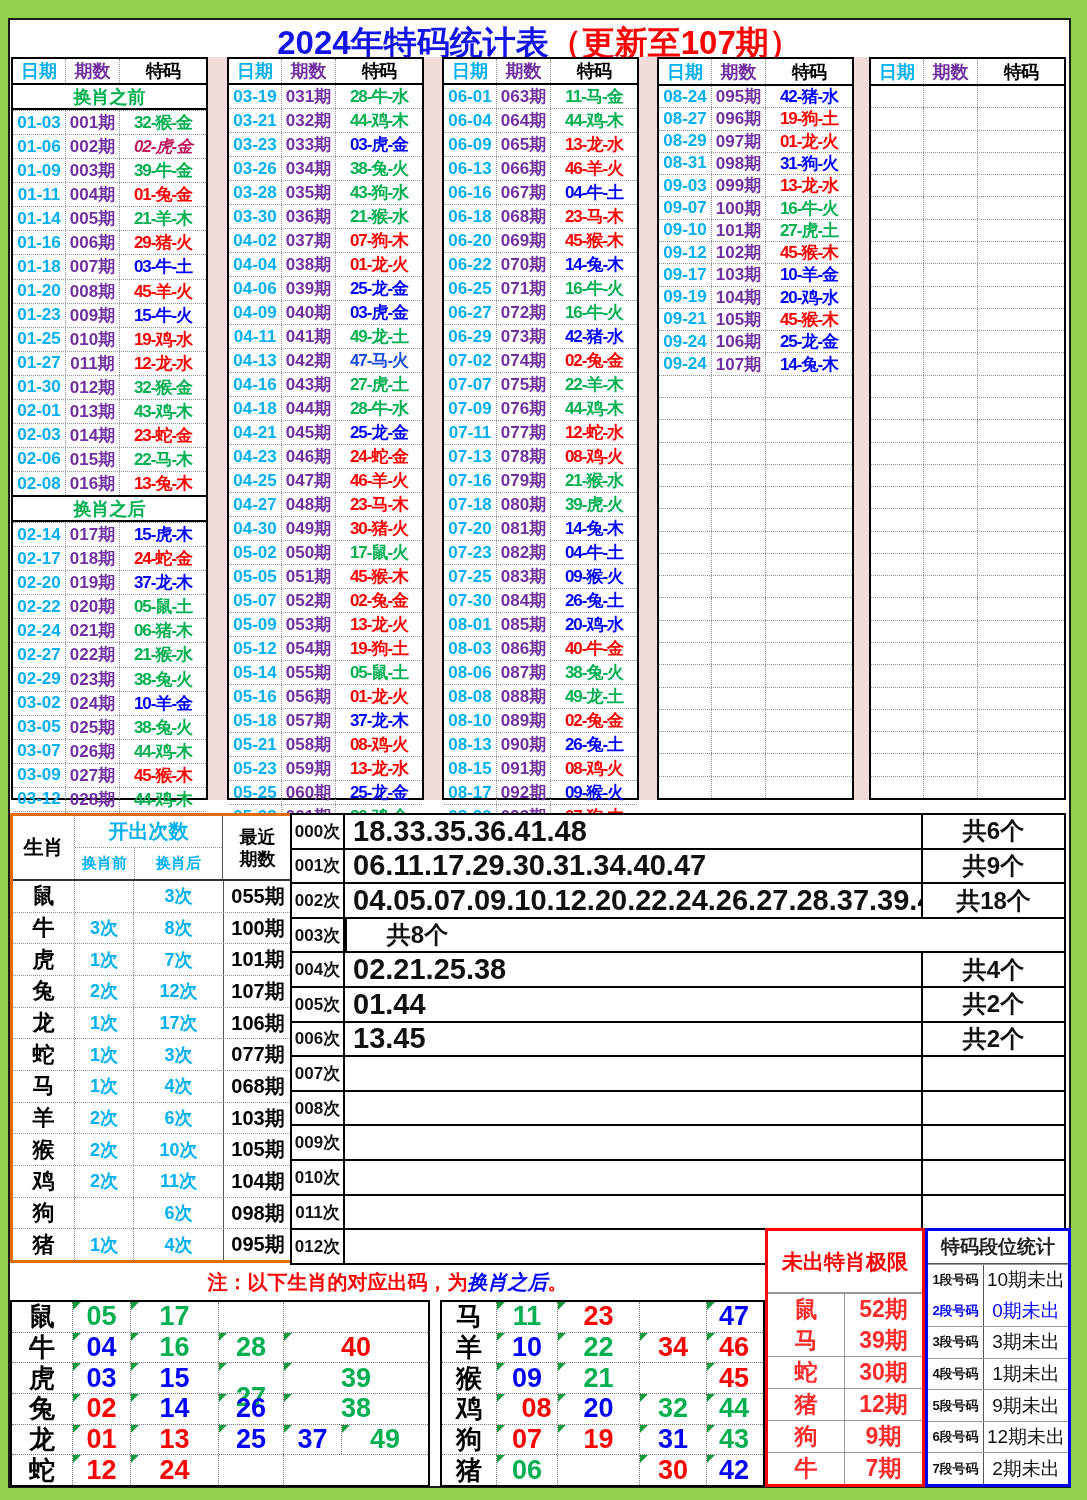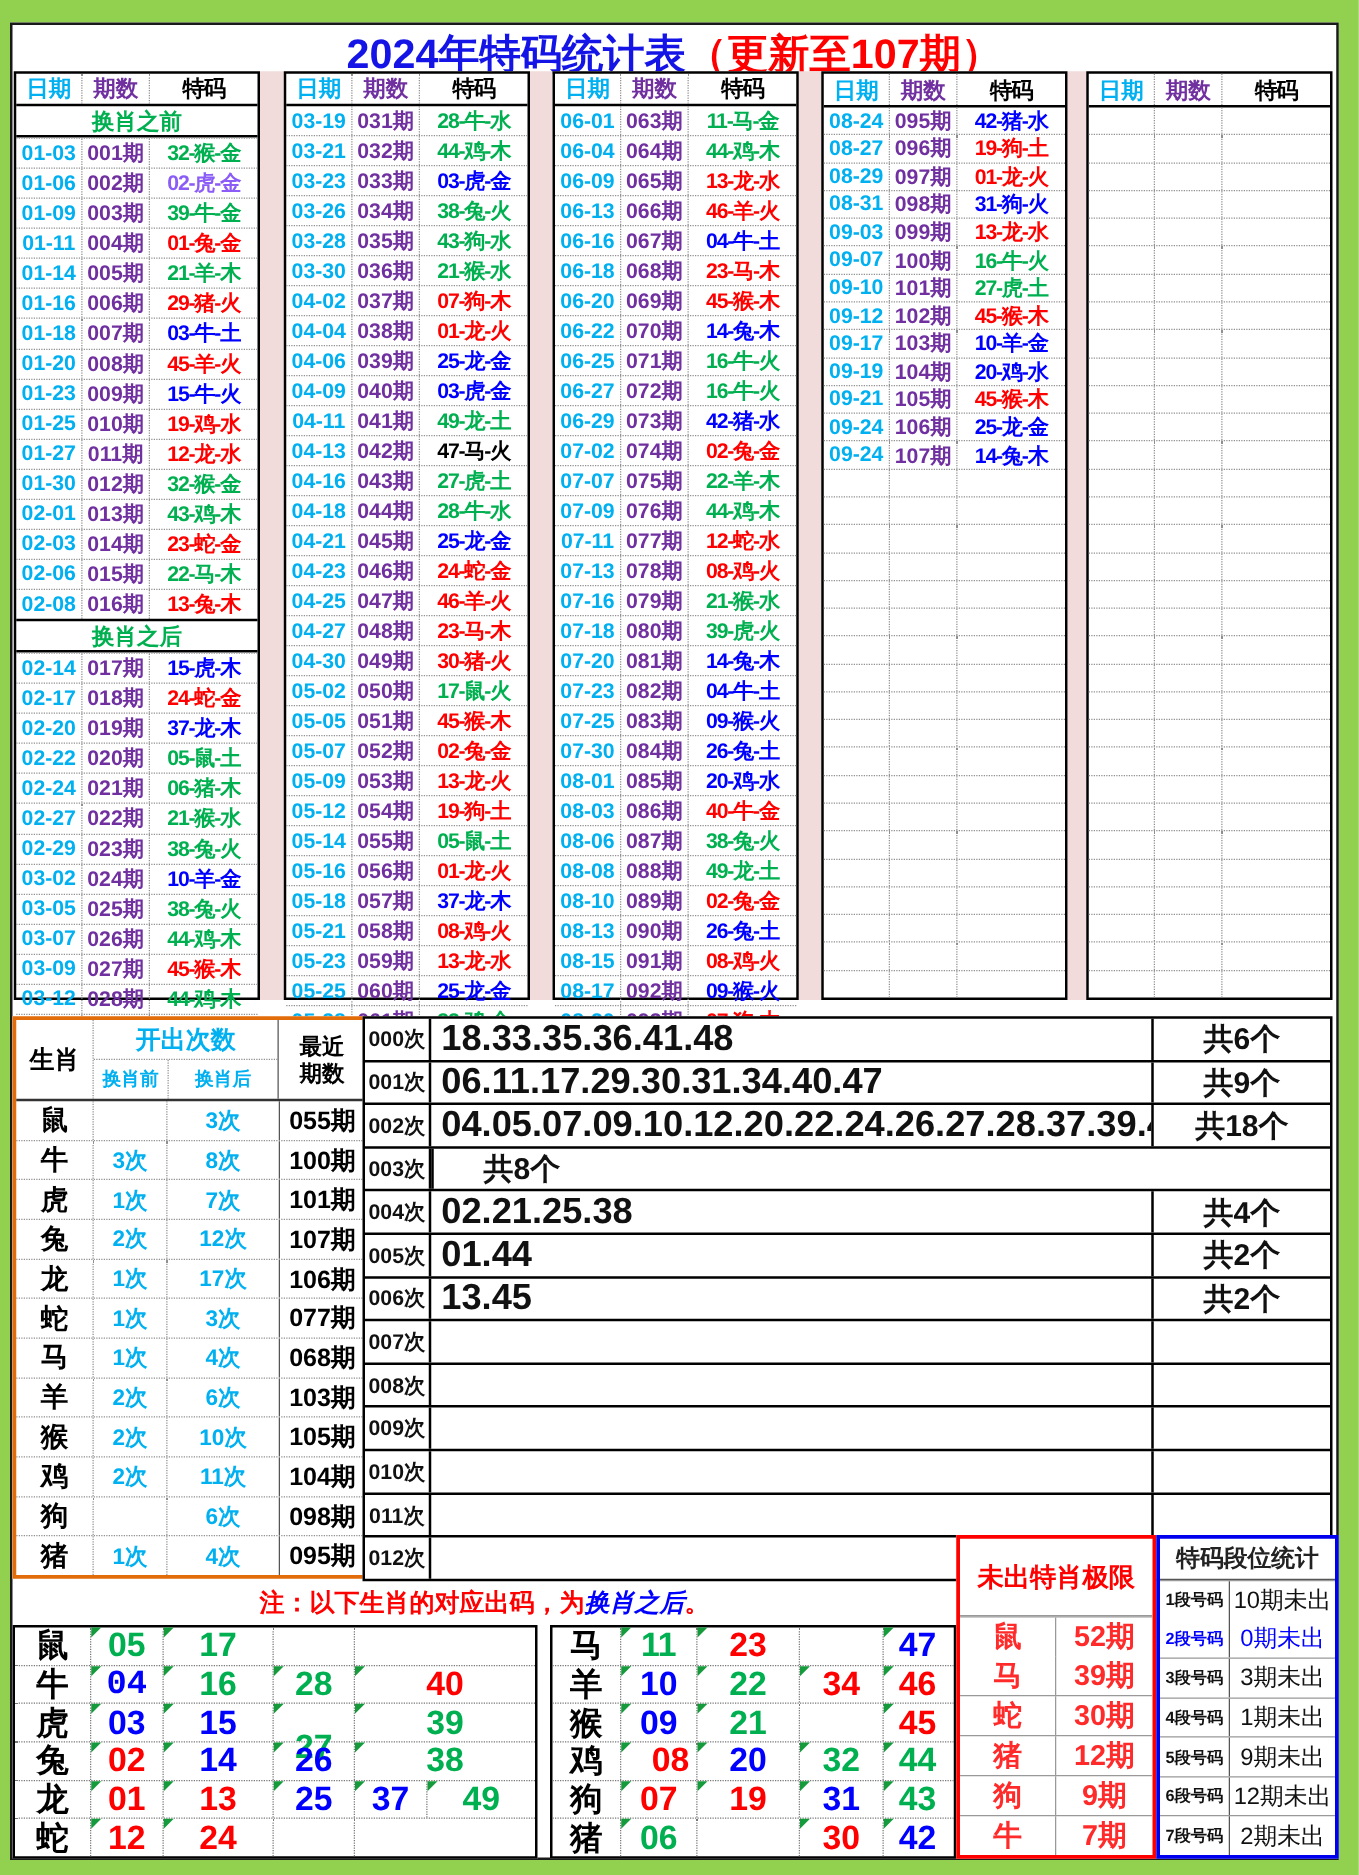--- a/index.html
+++ b/index.html
@@ -107,21 +107,21 @@
       <div class="gbody">
         <div class="grow section">换肖之前</div>
         <div class="grow">
           <div class="gc c-date">01-03</div>
           <div class="gc c-per">001期</div>
           <div class="gc c-code" style="color: rgb(0, 176, 80);">32-猴-金</div>
         </div>
         <div class="grow">
           <div class="gc c-date">01-06</div>
           <div class="gc c-per">002期</div>
-          <div class="gc c-code" style="color: #8b5cf6;">02-虎-金</div>
+          <div class="gc c-code" style="color: #be185d; font-style: italic;">02-虎-金</div>
         </div>
         <div class="grow">
           <div class="gc c-date">01-09</div>
           <div class="gc c-per">003期</div>
           <div class="gc c-code" style="color: rgb(0, 176, 80);">39-牛-金</div>
         </div>
         <div class="grow">
           <div class="gc c-date">01-11</div>
           <div class="gc c-per">004期</div>
           <div class="gc c-code" style="color: rgb(255, 0, 0);">01-兔-金</div>
@@ -317,21 +317,21 @@
           <div class="gc c-code" style="color: rgb(0, 0, 255);">03-虎-金</div>
         </div>
         <div class="grow">
           <div class="gc c-date">04-11</div>
           <div class="gc c-per">041期</div>
           <div class="gc c-code" style="color: rgb(0, 176, 80);">49-龙-土</div>
         </div>
         <div class="grow">
           <div class="gc c-date">04-13</div>
           <div class="gc c-per">042期</div>
-          <div class="gc c-code" style="color: #000000;">47-马-火</div>
+          <div class="gc c-code" style="color: #1d4ed8;">47-马-火</div>
         </div>
         <div class="grow">
           <div class="gc c-date">04-16</div>
           <div class="gc c-per">043期</div>
           <div class="gc c-code" style="color: rgb(0, 176, 80);">27-虎-土</div>
         </div>
         <div class="grow">
           <div class="gc c-date">04-18</div>
           <div class="gc c-per">044期</div>
           <div class="gc c-code" style="color: rgb(0, 176, 80);">28-牛-水</div>
@@ -1110,21 +1110,21 @@
       </div>
       <div class="ng-cell" style="width: 88px;">
         <div class="tri"></div>
         <div style="color: rgb(0, 176, 80);">17</div>
       </div>
       <div class="ng-cell" style="width: 65px;"></div>
       <div class="ng-cell" style="width: 145px;"></div>
     </div>
     <div class="ngrow">
       <div class="ng-label" style="width: 60px;">牛</div>
-      <div class="ng-cell" style="width: 58px; font-family: Liberation Mono, monospace;">
+      <div class="ng-cell" style="width: 58px;">
         <div class="tri"></div>
         <div style="color: rgb(0, 0, 255);">04</div>
       </div>
       <div class="ng-cell" style="width: 88px;">
         <div class="tri"></div>
         <div style="color: rgb(0, 176, 80); text-align: center;">16</div>
       </div>
       <div class="ng-cell" style="width: 65px;">
         <div class="tri"></div>
         <div style="color: rgb(0, 176, 80);">28</div>

